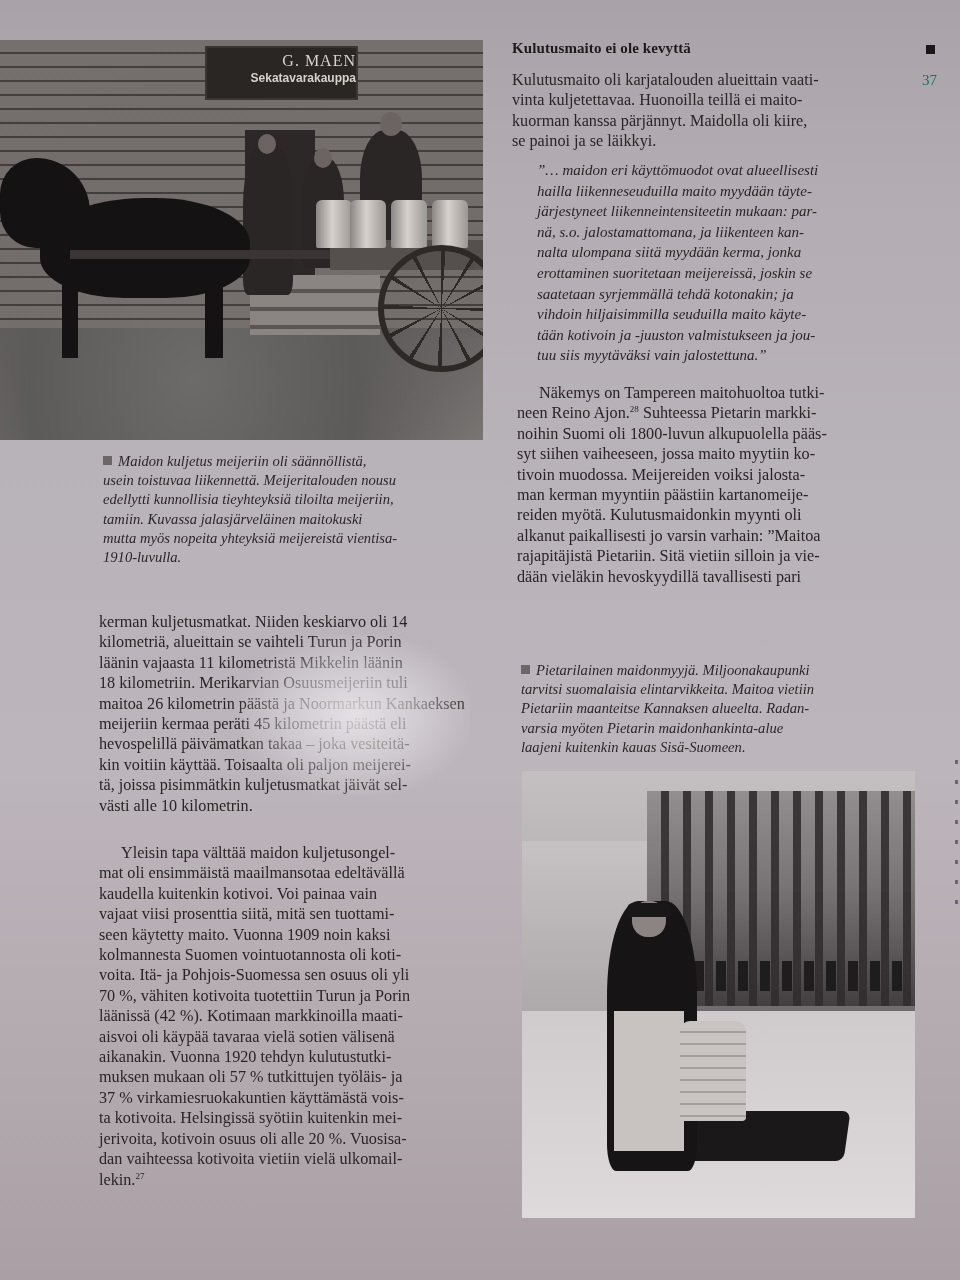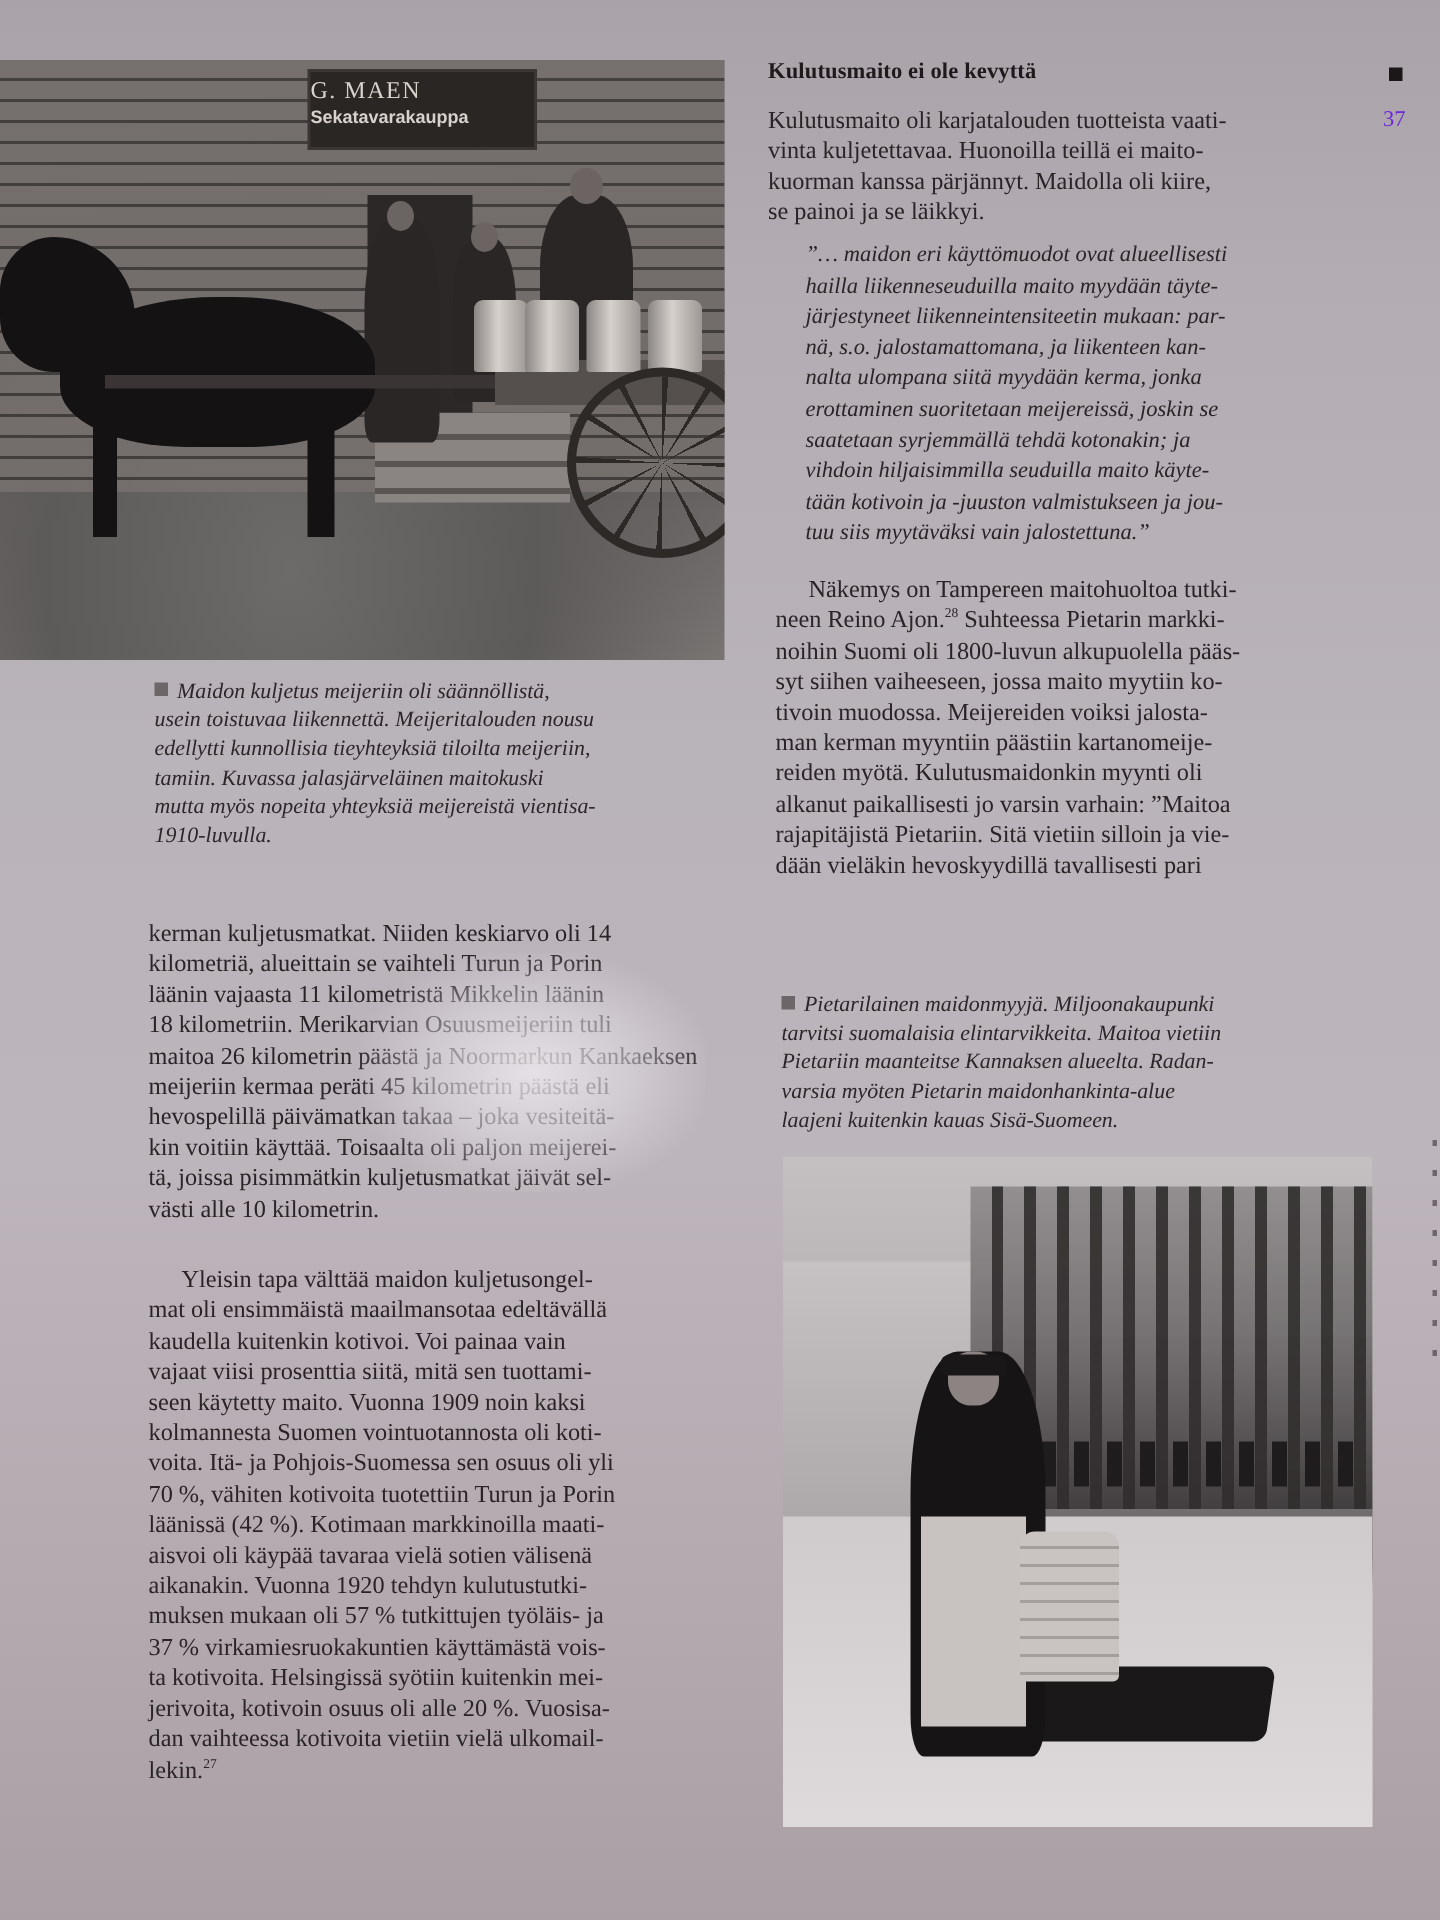--- a/index.html
+++ b/index.html
@@ -29,21 +29,21 @@
   .photo-milkcart .wall {
     position: absolute; left: 0; top: 0; width: 100%; height: 72%;
     background: repeating-linear-gradient(180deg, #77716f 0px, #77716f 12px, #3d3937 12px, #3d3937 14px);
     opacity: .85;
   }
   .photo-milkcart .sign {
     position: absolute; left: 207px; top: 8px; width: 149px; height: 50px;
     background: #2a2624;
     color: #d8d2cd;
     font-family: "Liberation Sans", sans-serif;
-    text-align: left;
+    text-align: right;
     box-shadow: 0 0 0 2px #3b3533;
   }
   .photo-milkcart .sign .l1 { display:block; font-family: "Liberation Serif", serif; font-size: 16px; letter-spacing: 1px; margin-top: 4px; }
   .photo-milkcart .sign .l2 { display:block; font-size: 12px; font-weight: bold; margin-top: 1px; }
   .photo-milkcart .door {
     position: absolute; left: 245px; top: 90px; width: 70px; height: 160px; background: #2b2827;
   }
   .photo-milkcart .steps {
     position: absolute; left: 250px; top: 235px; width: 130px; height: 60px;
     background: repeating-linear-gradient(180deg, #8a8583 0 14px, #5a5553 14px 18px);
@@ -135,21 +135,21 @@
     font-family: "Liberation Serif", serif;
     font-weight: bold;
     font-size: 15px; color: #1e1a1c; margin: 0;
     letter-spacing: 0.1px;
   }
   .marker-square {
     position: absolute; left: 926px; top: 45px; width: 9px; height: 9px; background: #1b1719;
   }
   .page-number {
     position: absolute; left: 922px; top: 72px;
-    font-size: 15px; color: #6d28d9;
+    font-size: 15px; color: #0f766e;
   }
   .body-text {
     position: absolute;
     font-size: 16.2px;
     line-height: 20.4px;
     text-align: justify;
     color: #2a2427;
   }
   .quote {
     position: absolute;
@@ -214,21 +214,21 @@
     <div class="can" style="left:391px;"></div>
     <div class="can" style="left:432px;"></div>
     <div class="wheel"></div>
   </div>
 
   <h2 class="heading">Kulutusmaito ei ole kevyttä</h2>
   <div class="marker-square"></div>
   <div class="page-number">37</div>
 
   <div class="body-text" style="left:512px;top:70px;width:392px;">
-    <span class="line-span">Kulutusmaito oli karjatalouden tuotteista vaati-</span>
+    <span class="line-span">Kulutusmaito oli karjatalouden alueittain vaati-</span>
     <span class="line-span">vinta kuljetettavaa. Huonoilla teillä ei maito-</span>
     <span class="line-span">kuorman kanssa pärjännyt. Maidolla oli kiire,</span>
     <span class="line-span">se painoi ja se läikkyi.</span>
   </div>
 
   <div class="quote" style="left:537px;top:160px;width:352px;">
     <span class="line-span">”… maidon eri käyttömuodot ovat alueellisesti</span>
     <span class="line-span">hailla liikenneseuduilla maito myydään täyte-</span>
     <span class="line-span">järjestyneet liikenneintensiteetin mukaan: par-</span>
     <span class="line-span">nä, s.o. jalostamattomana, ja liikenteen kan-</span>

